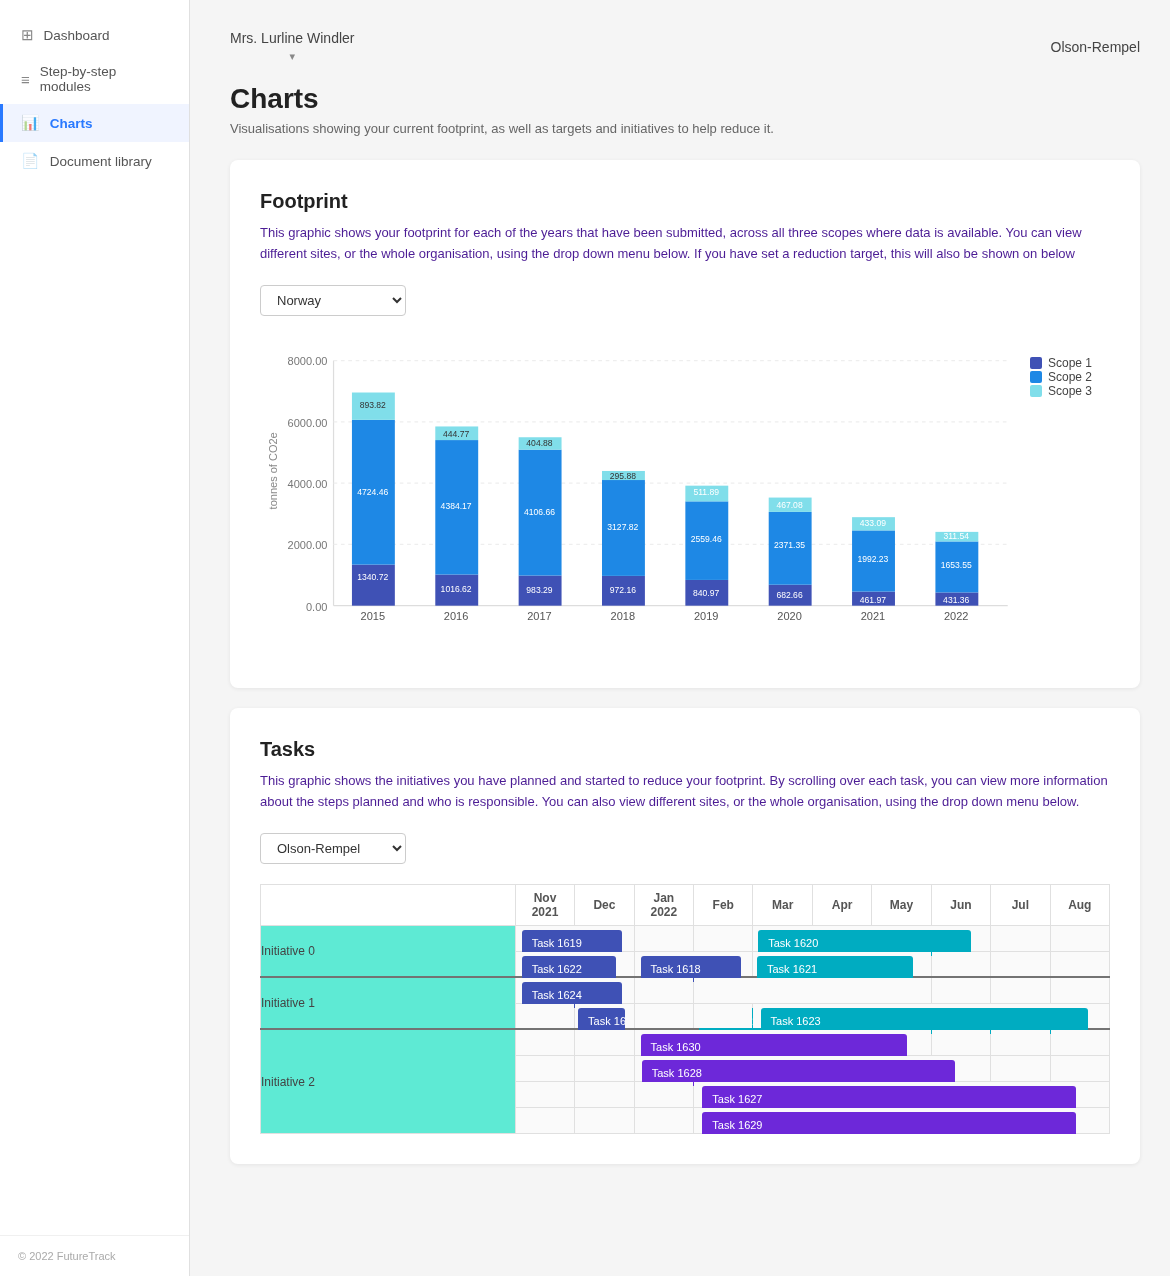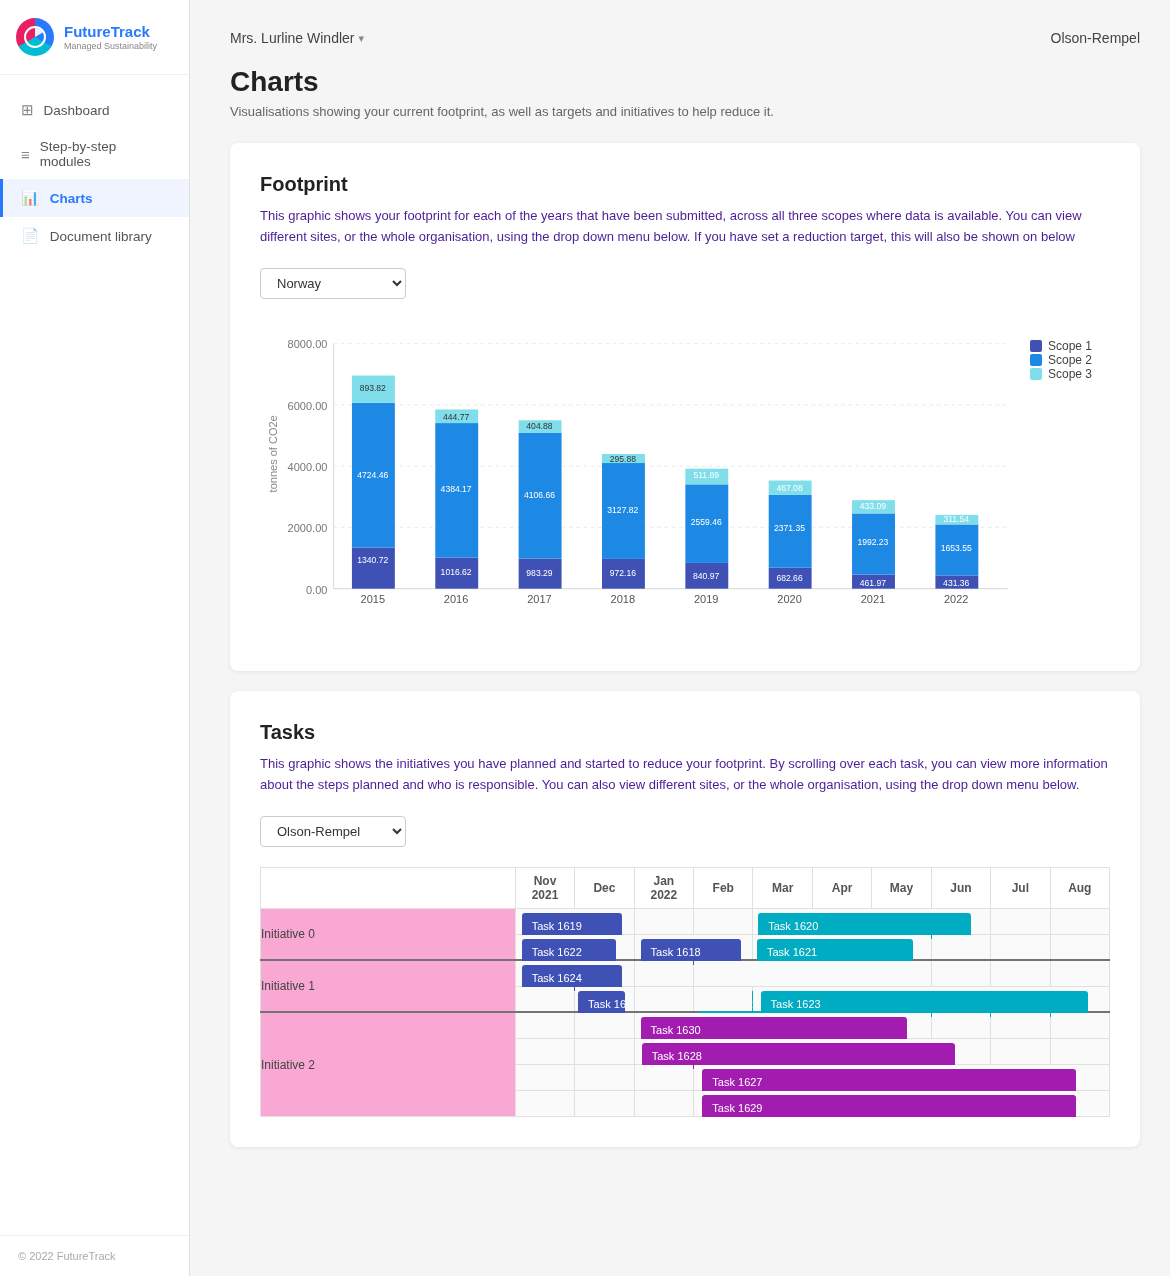--- a/index.html
+++ b/index.html
@@ -62,21 +62,21 @@
       flex: 1;
       padding: 30px 30px 40px 40px;
       overflow-y: auto;
     }
     .top-bar {
       display: flex;
       justify-content: space-between;
       align-items: center;
       margin-bottom: 20px;
     }
-    .user-name { font-size: 14px; color: #444; display: flex; align-items: center; gap: 4px; }
+    .user-name { font-size: 14px; color: #444; display: flex; align-items: center; gap: 4px; flex-direction: column; }
     .org-name { font-size: 14px; color: #444; }
     .chevron { font-size: 11px; color: #888; }
 
     .page-title { font-size: 28px; font-weight: 700; color: #222; margin-bottom: 6px; }
     .page-subtitle { font-size: 13px; color: #666; margin-bottom: 24px; }
 
     
     .card {
       background: #fff;
       border-radius: 8px;
@@ -103,60 +103,46 @@
     
     .legend { display: flex; flex-direction: column; }
     .legend-item { display: flex; align-items: center; gap: 6px; font-size: 12px; color: #444; }
     .legend-dot { width: 12px; height: 12px; border-radius: 2px; flex-shrink: 0; }
 
     
     .gantt-wrap { overflow-x: auto; }
     .gantt-table { width: 100%; border-collapse: collapse; font-size: 12px; border-radius: 9px; }
     .gantt-table td, .gantt-table th { border: 1px solid #e0e0e0; padding: 0; }
     .gantt-header th { font-weight: 600; color: #555; font-size: 12px; text-align: center; padding: 6px 4px; background: #fff; border: 1px solid #e0e0e0; }
-    .gantt-label { padding: 4px 10px; font-size: 12px; color: #444; white-space: nowrap; min-width: 80px; background: #f9a8d4; margin-left: 44px; }
+    .gantt-label { padding: 4px 10px; font-size: 12px; color: #444; white-space: nowrap; min-width: 80px; background: #5eead4; margin-left: 44px; }
     .gantt-cell { height: 26px; background: #fafafa; position: relative; min-width: 70px; }
     .gantt-bar {
       position: absolute;
       height: 26px;
       top: 4px;
       border-radius: 3px;
       display: flex;
       align-items: center;
       padding-left: 10px;
       font-size: 11px;
       color: #fff;
       font-weight: 500;
       white-space: nowrap;
       overflow: hidden;
     }
     .bar-blue { background: #3f51b5; }
     .bar-teal { background: #00acc1; }
-    .bar-cyan { background: #a21caf; }
+    .bar-cyan { background: #6d28d9; }
 
     .row-group td { border-top: 2px solid #737373; }
   </style>
 </head>
 <body>
 
 <div class="sidebar">
-  <div class="sidebar-logo">
-    <div class="logo-icon">
-      <svg width="22" height="22" viewBox="0 0 22 22">
-        <circle cx="11" cy="11" r="10" fill="none" stroke="#fff" stroke-width="2"></circle>
-        <path d="M11 11 L11 2 A9 9 0 0 1 18.8 6.5 Z" fill="#fff" opacity="0.9"></path>
-      </svg>
-    </div>
-    <div class="logo-text-wrap">
-      <div class="logo-title">
-        <span>Future</span><span>Track</span>
-      </div>
-      <div class="logo-subtitle">Managed Sustainability</div>
-    </div>
-  </div>
   <nav class="nav">
     <div class="nav-item">
       <span class="nav-icon">⊞</span>
       <span>Dashboard</span>
     </div>
     <div class="nav-item">
       <span class="nav-icon">≡</span>
       <span>Step-by-step modules</span>
     </div>
     <div class="nav-item active">

